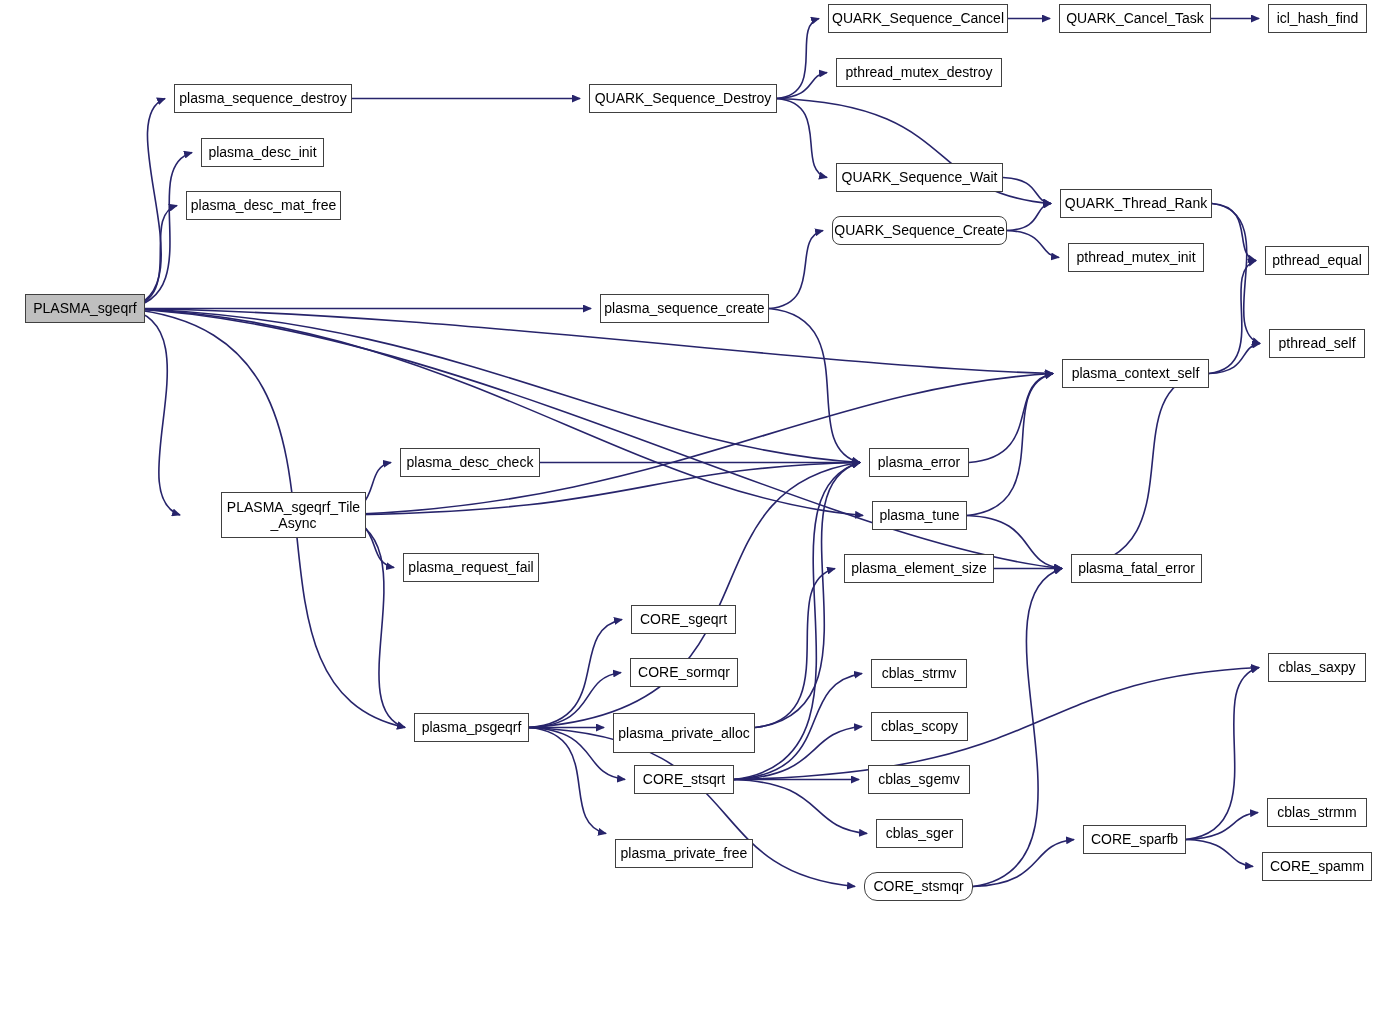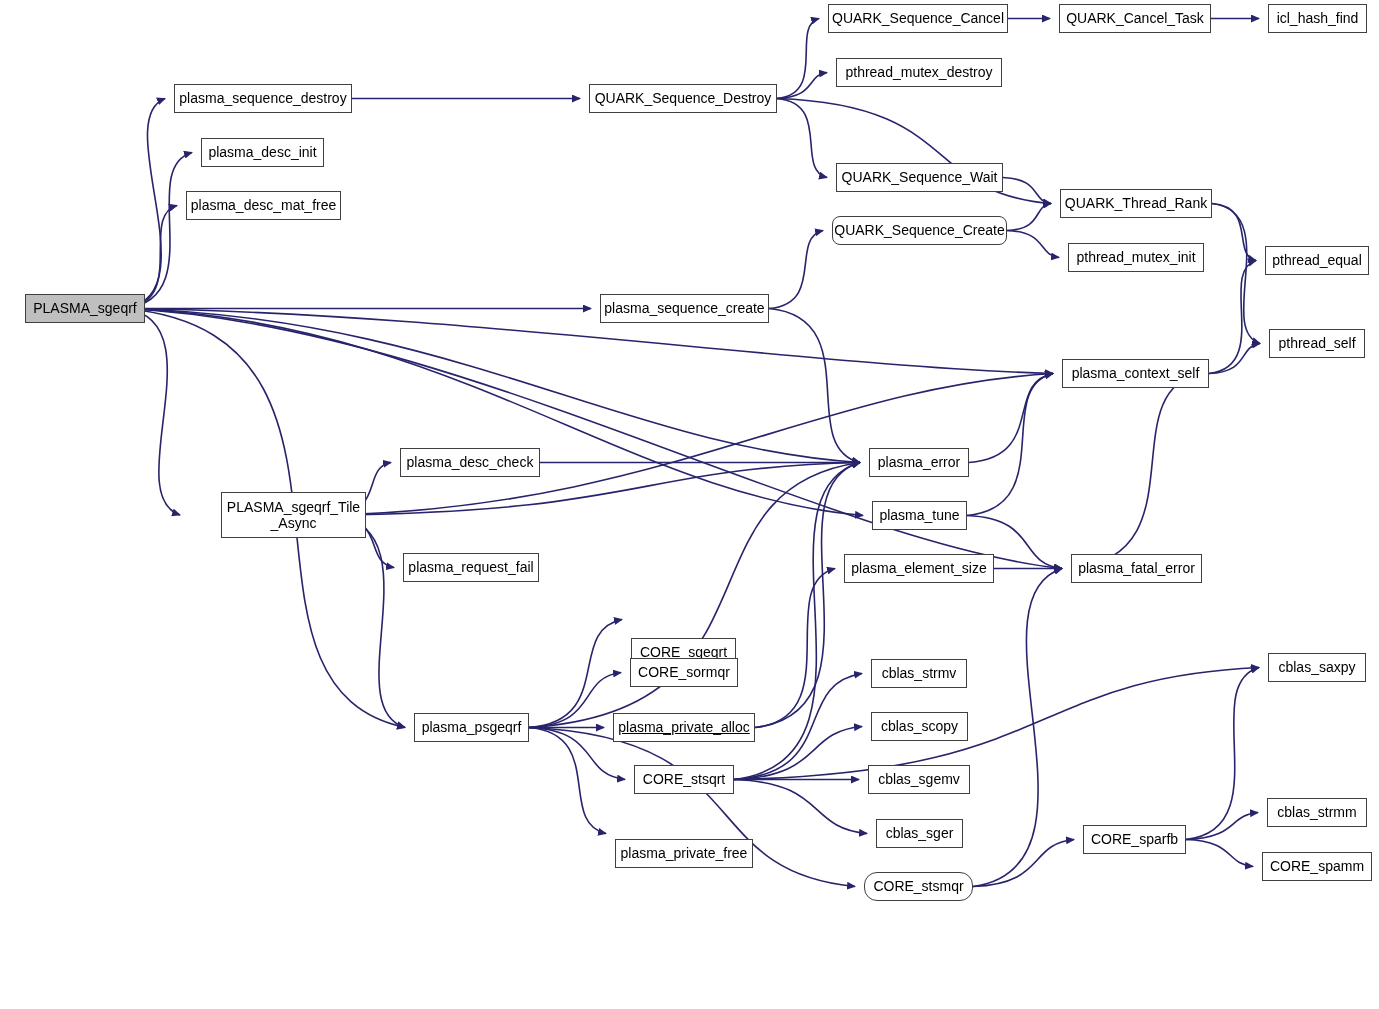--- a/index.html
+++ b/index.html
@@ -103,23 +103,23 @@
       <div class="node" style="left: 1268px; top: 4px; width: 99px; height: 29px;">icl_hash_find</div>
       <div class="node" style="left: 1060px; top: 189px; width: 152px; height: 29px;">QUARK_Thread_Rank</div>
       <div class="node" style="left: 1068px; top: 243px; width: 136px; height: 29px;">pthread_mutex_init</div>
       <div class="node" style="left: 1265px; top: 246px; width: 104px; height: 29px;">pthread_equal</div>
       <div class="node" style="left: 1269px; top: 329px; width: 96px; height: 29px;">pthread_self</div>
       <div class="node" style="left: 1062px; top: 359px; width: 147px; height: 29px;">plasma_context_self</div>
       <div class="node" style="left: 869px; top: 448px; width: 100px; height: 29px;">plasma_error</div>
       <div class="node" style="left: 872px; top: 501px; width: 95px; height: 29px;">plasma_tune</div>
       <div class="node" style="left: 844px; top: 554px; width: 150px; height: 29px;">plasma_element_size</div>
       <div class="node" style="left: 1071px; top: 554px; width: 131px; height: 29px;">plasma_fatal_error</div>
-      <div class="node" style="left: 631px; top: 638px; width: 105px; height: 29px;">CORE_sgeqrt</div>
+      <div class="node" style="left: 631px; top: 605px; width: 105px; height: 29px;">CORE_sgeqrt</div>
       <div class="node" style="left: 630px; top: 658px; width: 108px; height: 29px;">CORE_sormqr</div>
-      <div class="node" style="left: 613px; top: 713px; width: 142px; height: 29px; text-decoration: underline;">plasma_private_alloc</div>
+      <div class="node" style="left: 613px; top: 713px; width: 142px; height: 40px;">plasma_private_alloc</div>
       <div class="node" style="left: 634px; top: 765px; width: 100px; height: 29px;">CORE_stsqrt</div>
       <div class="node" style="left: 615px; top: 839px; width: 138px; height: 29px;">plasma_private_free</div>
       <div class="node" style="left: 871px; top: 659px; width: 96px; height: 29px;">cblas_strmv</div>
       <div class="node" style="left: 871px; top: 712px; width: 97px; height: 29px;">cblas_scopy</div>
       <div class="node" style="left: 868px; top: 765px; width: 102px; height: 29px;">cblas_sgemv</div>
       <div class="node" style="left: 876px; top: 819px; width: 87px; height: 29px;">cblas_sger</div>
       <div class="node" style="left: 864px; top: 872px; width: 109px; height: 29px; border-radius: 13px;">CORE_stsmqr</div>
       <div class="node" style="left: 1083px; top: 825px; width: 103px; height: 29px;">CORE_sparfb</div>
       <div class="node" style="left: 1268px; top: 653px; width: 98px; height: 29px;">cblas_saxpy</div>
       <div class="node" style="left: 1267px; top: 798px; width: 100px; height: 29px;">cblas_strmm</div>

